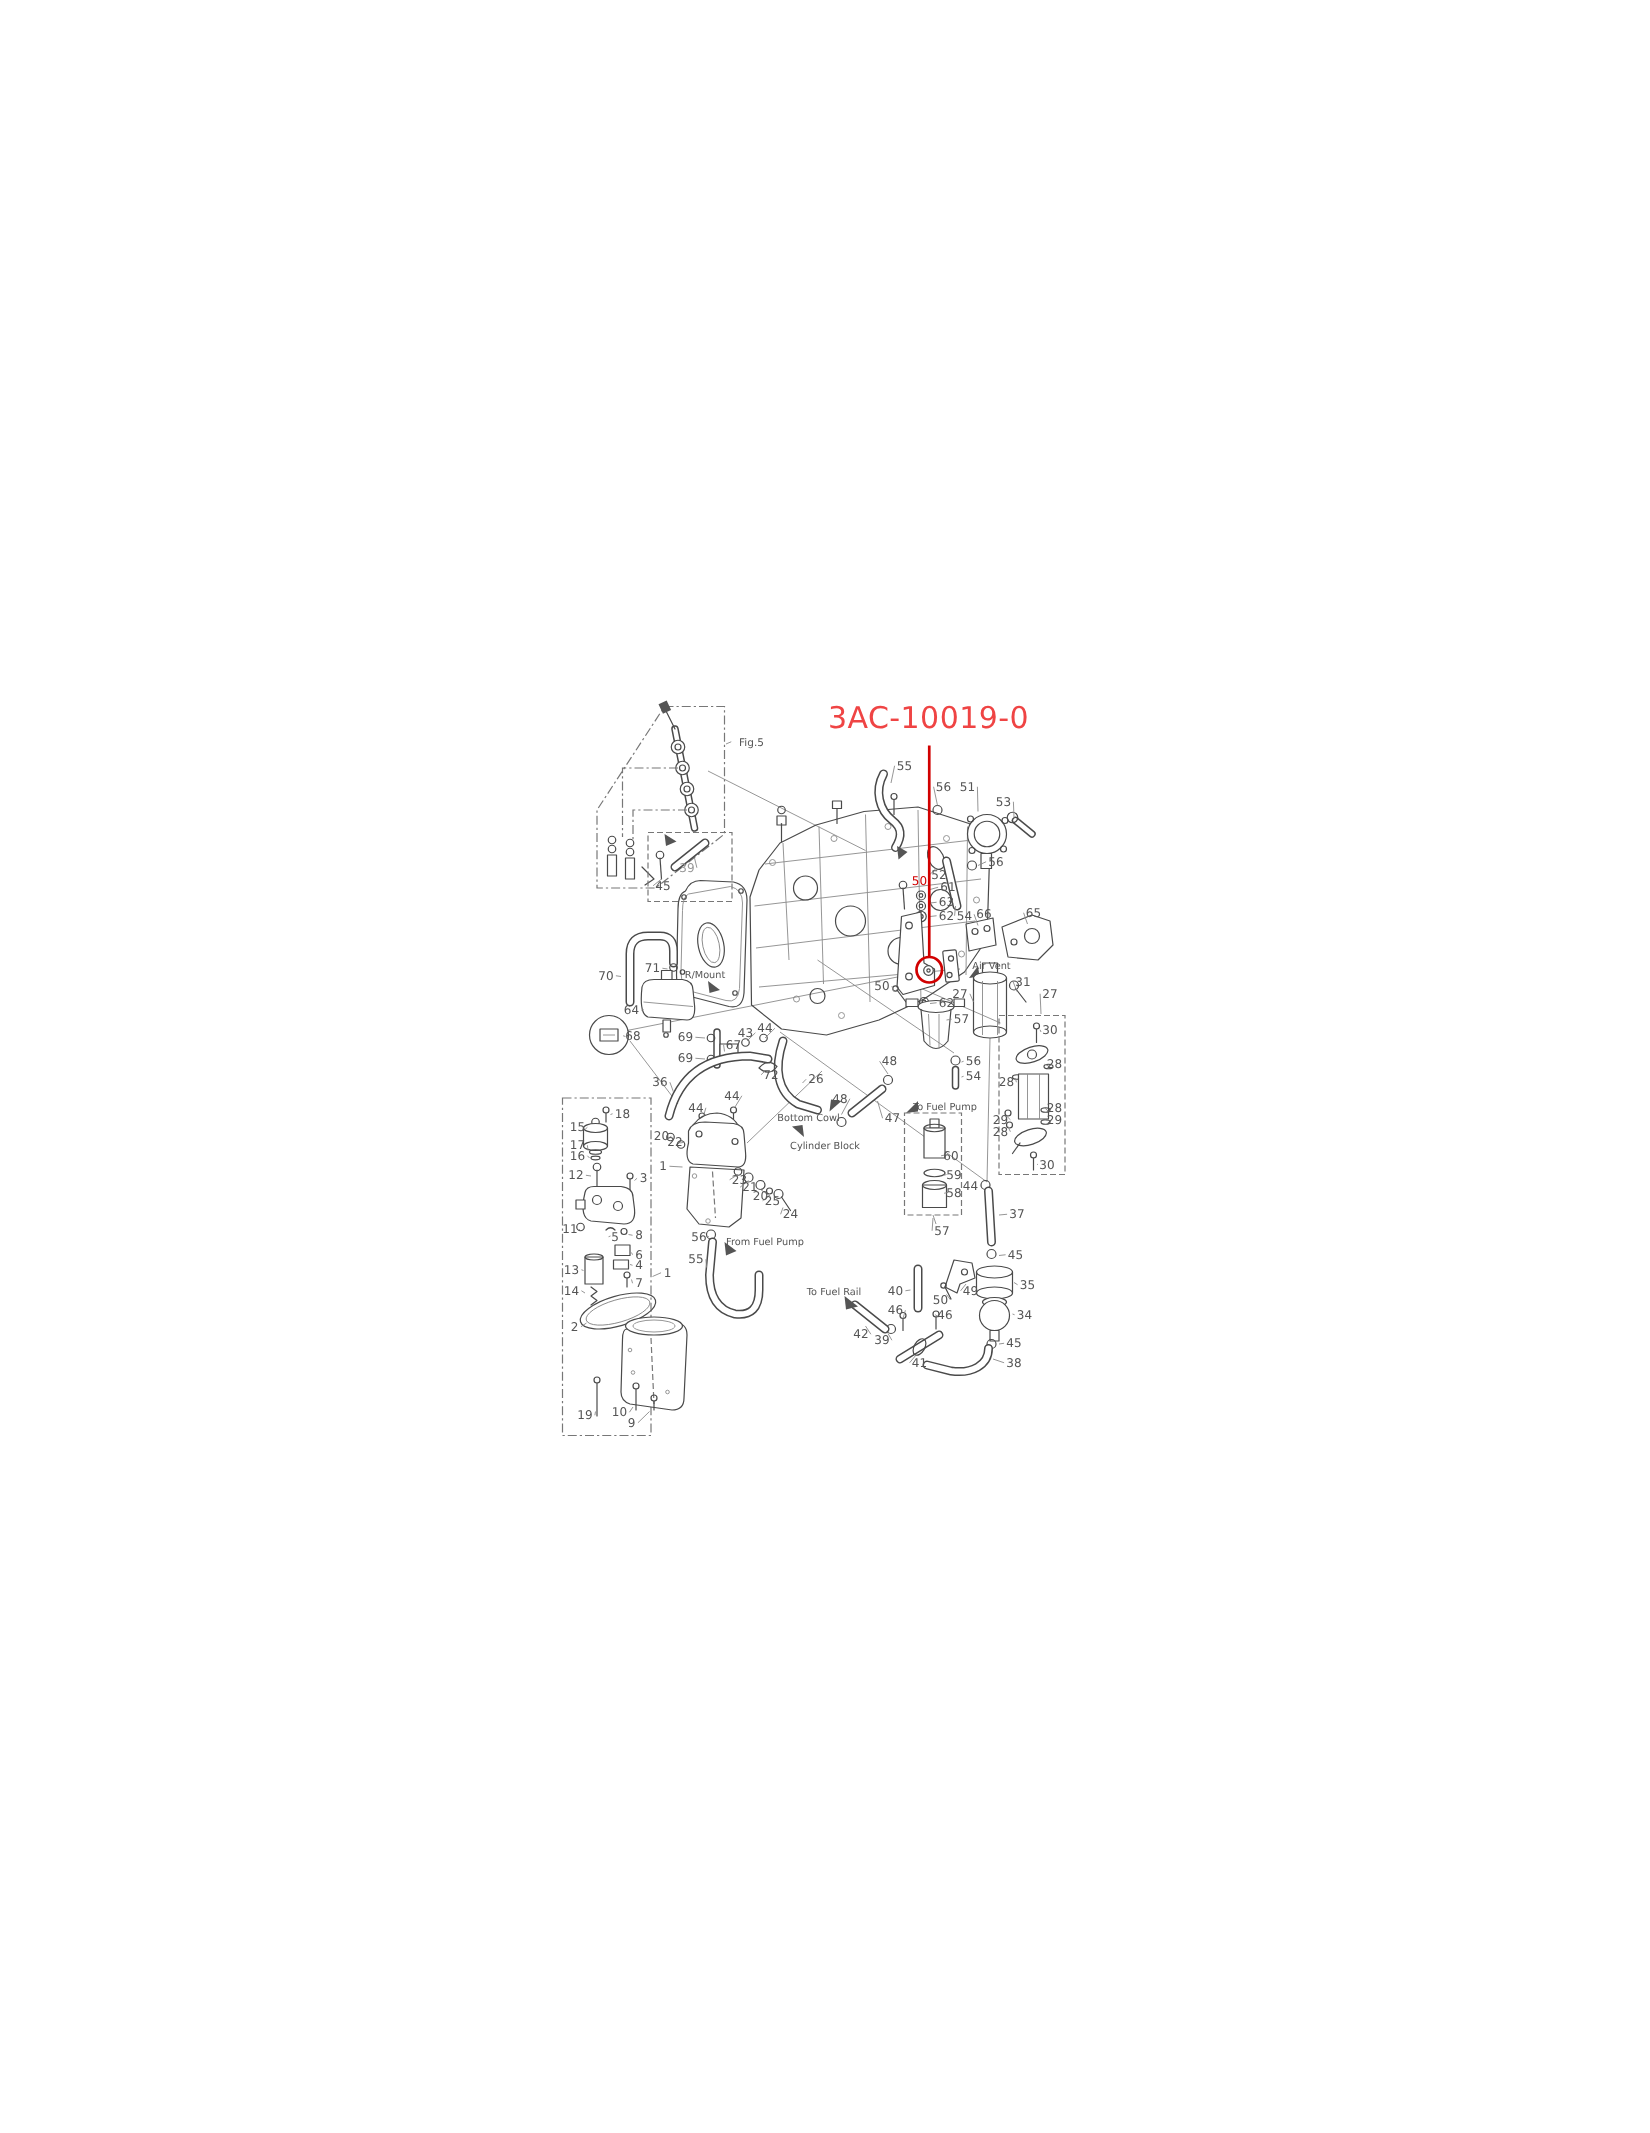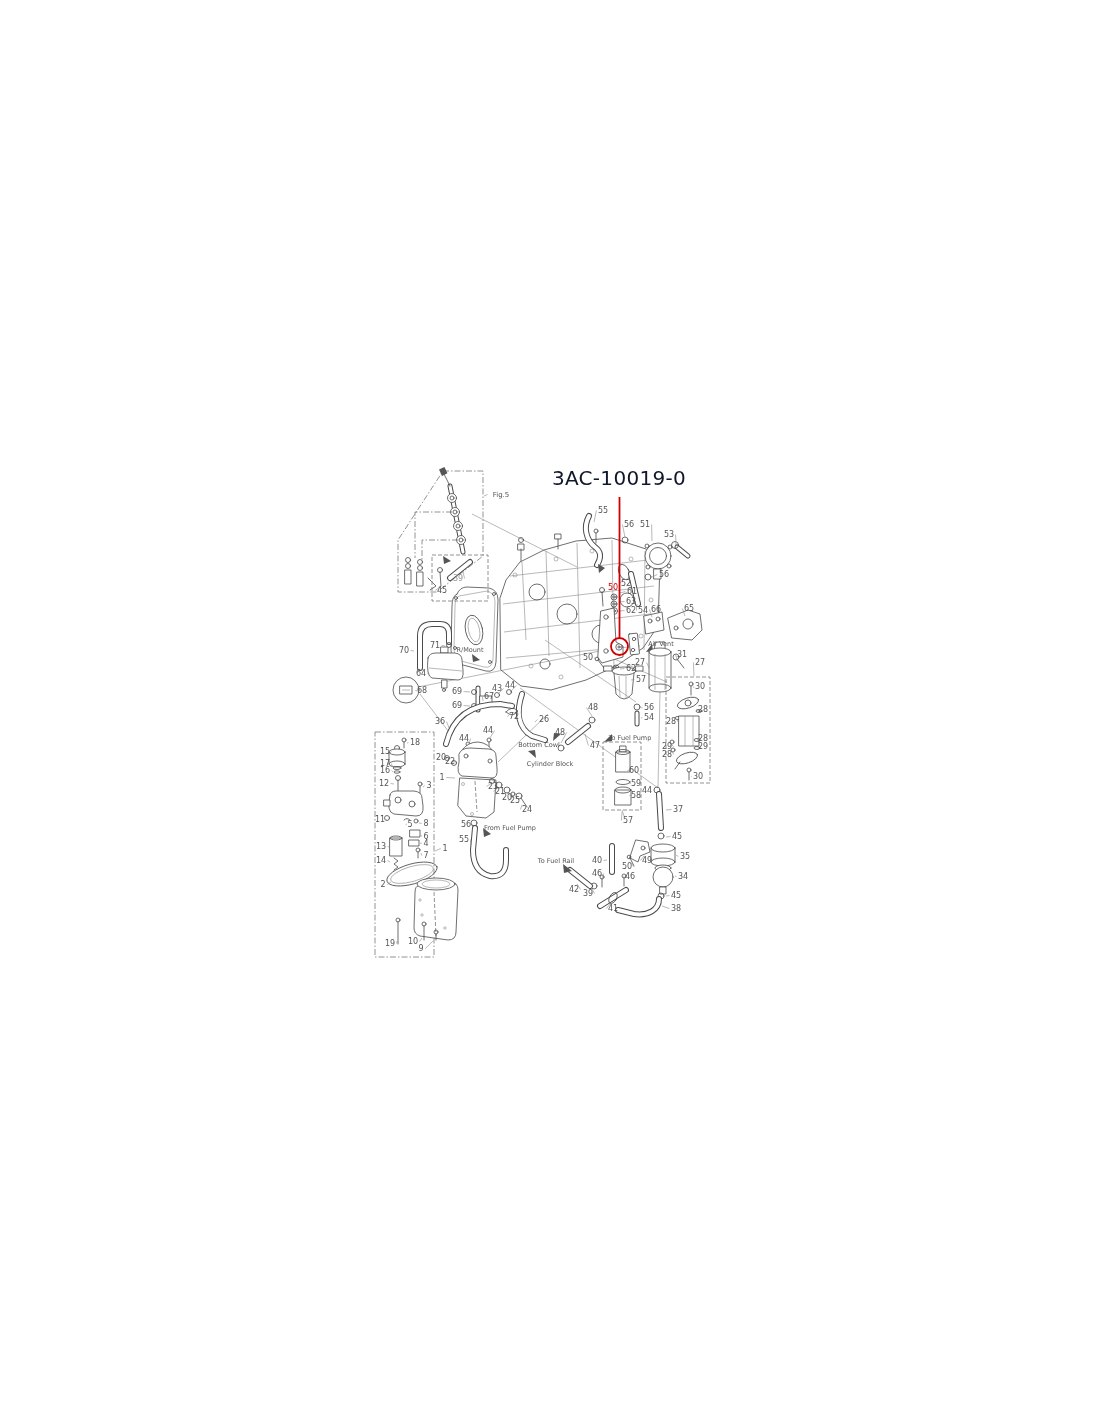--- a/index.html
+++ b/index.html
@@ -1,19 +1,19 @@
 <!DOCTYPE html>
 <html><head>
 <meta charset="utf-8">
 <style>
   html,body{margin:0;padding:0;background:#ffffff;}
   body{font-family:"DejaVu Sans", sans-serif;}
   .stage{position:relative;width:1100px;height:1422px;background:#fff;overflow:hidden;}
   .title{position:absolute;left:543px;top:466px;width:152px;text-align:center;
-         font-size:20px;color:#0f172a;letter-spacing:0.3px;}
+         font-size:20px;color:#ef4444;letter-spacing:0.3px;}
   #diagram{position:absolute;left:0;top:0;}
   #diagram text{font-family:"DejaVu Sans", sans-serif;}
   .ln{stroke:#4a4a4a;stroke-width:0.8;fill:none;stroke-linecap:round;stroke-linejoin:round;}
   .fw{fill:#ffffff;}
   .t6{stroke:#4a4a4a;stroke-width:6;fill:none;stroke-linecap:round;}
   .t4w{stroke:#ffffff;stroke-width:4;fill:none;stroke-linecap:round;}
   .t5{stroke:#4a4a4a;stroke-width:5;fill:none;stroke-linecap:round;}
   .t3w{stroke:#ffffff;stroke-width:3;fill:none;stroke-linecap:round;}
   .thin{stroke:#8a8a8a;stroke-width:0.6;fill:none;}
   .dash{stroke:#777;stroke-width:0.8;fill:none;stroke-dasharray:4 2;}

